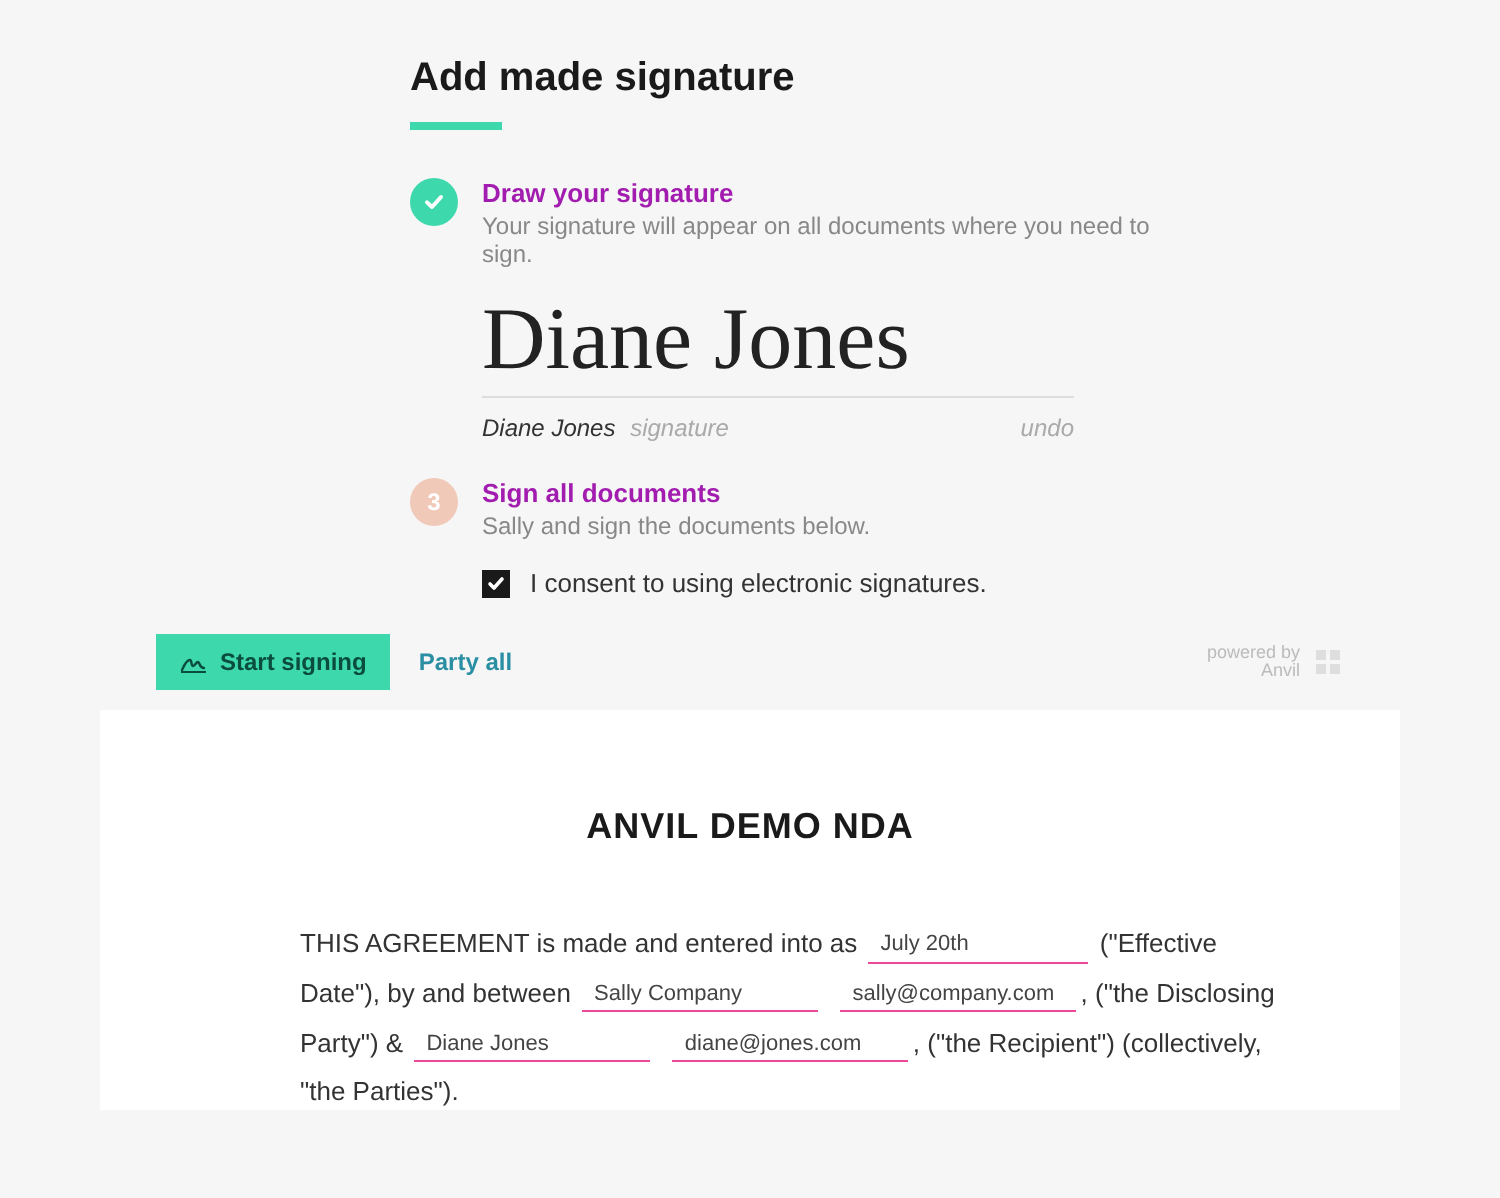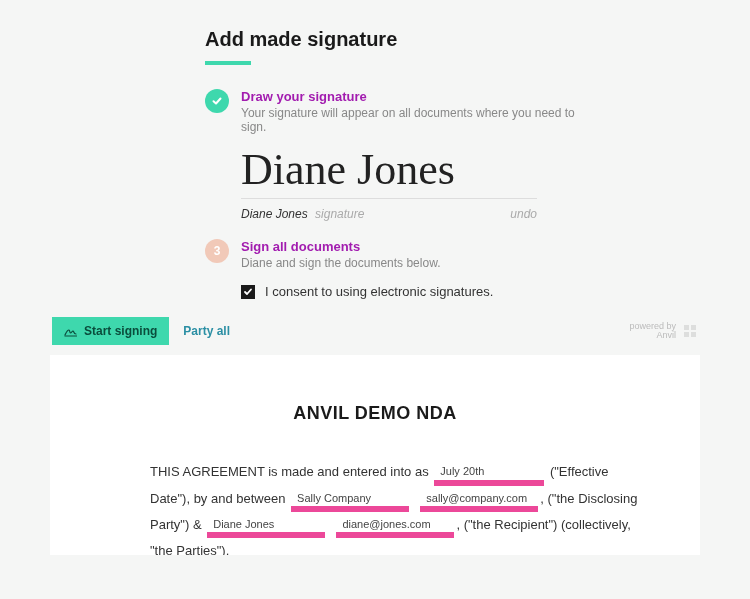--- a/index.html
+++ b/index.html
@@ -99,21 +99,21 @@
     margin-right: 10px;
     display: flex;
     align-items: center;
     justify-content: center;
     cursor: pointer;
   }
 
   .toolbar {
     display: flex;
     align-items: center;
-    padding: 0 52px;
+    padding: 0 78px;
     height: 28px;
     margin-bottom: 10px;
   }
   .start-btn {
     background: #3ed8ad;
     color: #0a4d3c;
     font-weight: 600;
     font-size: 12px;
     padding: 7px 12px;
     display: flex;
@@ -161,21 +161,21 @@
     margin-bottom: 36px;
     margin-left: -40px;
   }
   .doc-body {
     font-size: 13px;
     line-height: 1.9;
     color: #333;
   }
   .fill {
     display: inline-block;
-    border-bottom: 6px solid #ec4899;
+    border-bottom: 1px solid #ec4899;
     font-size: 11px;
     color: #444;
     padding: 0 6px 1px 6px;
     margin: 0 2px;
     position: relative;
     top: -1px;
     line-height: 1.2;
     vertical-align: baseline;
   }
   .fill-lg { min-width: 110px; }
@@ -209,21 +209,21 @@
       <span class="name">Diane Jones</span>
       <span style="margin-left:4px;">signature</span>
     </span>
     <span class="undo">undo</span>
   </div>
 
   <div class="step">
     <div class="step-badge badge-num">3</div>
     <div class="step-content">
       <div class="step-title">Sign all documents</div>
-      <div class="step-sub">Diane and sign the documents below.</div>
+      <div class="step-sub">Sally and sign the documents below.</div>
     </div>
   </div>
 
   <div class="consent">
     <div class="checkbox">
       <svg width="10" height="10" viewBox="0 0 10 10">
           <path d="M2 5 L4 7 L8 2.5" stroke="#fff" stroke-width="1.8" fill="none" stroke-linecap="round" stroke-linejoin="round"></path>
         </svg>
     </div>
     <span>I consent to using electronic signatures.</span>

